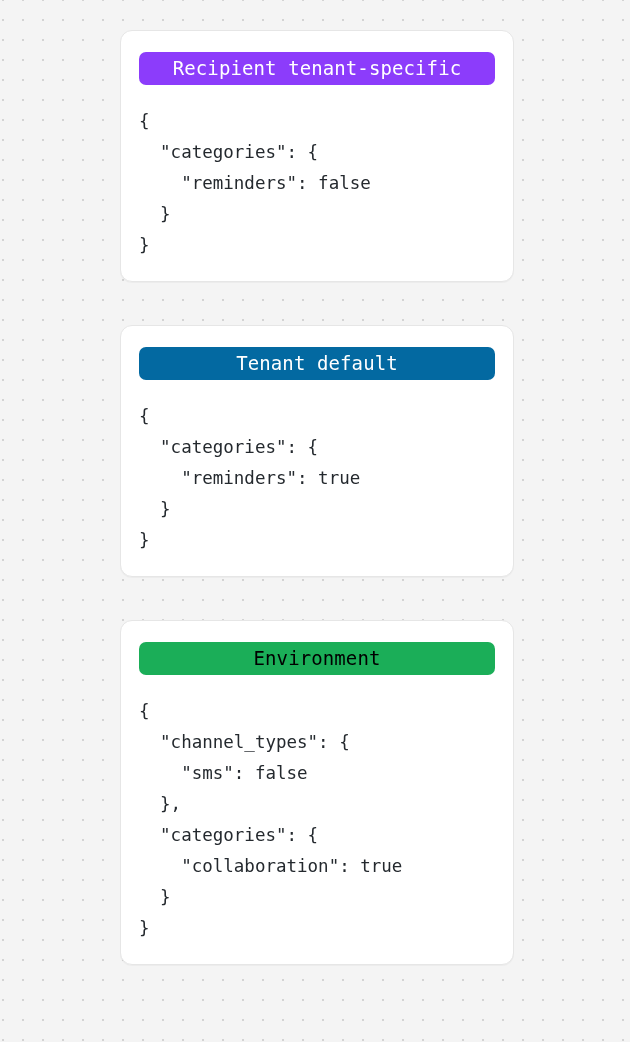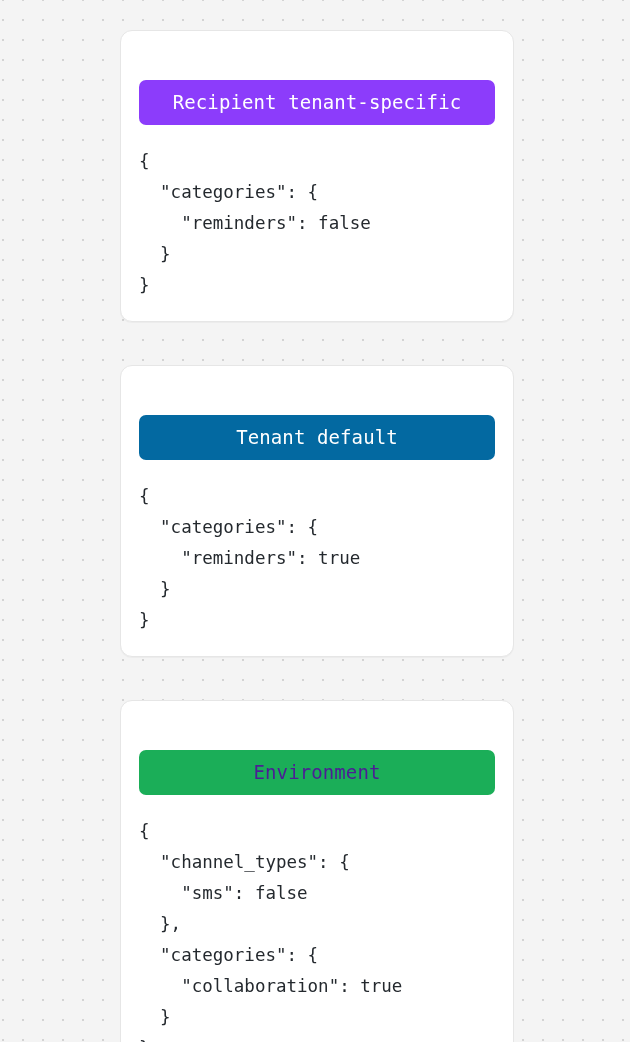--- a/index.html
+++ b/index.html
@@ -37,30 +37,29 @@
     padding: 21px 18px 20px 18px;
     margin-bottom: 43px;
     box-shadow: 0 1px 1px rgba(0,0,0,0.035);
   }
 
   .layer-badge {
     box-sizing: border-box;
     display: flex;
     align-items: center;
     justify-content: center;
-    height: 45px;
+    height: 33px;
     border-radius: 7px;
     color: #ffffff;
     font-family: "DejaVu Sans Mono", "Liberation Mono", monospace;
     font-size: 19px;
     font-weight: 400;
     letter-spacing: 0.1px;
     line-height: 1;
     user-select: none;
-    margin-top: 28px;
   }
 
   .layer-code {
     margin: 0;
     padding: 0;
     margin-top: 21px;
     color: #24292e;
     font-family: "DejaVu Sans Mono", "Liberation Mono", monospace;
     font-size: 17.5px;
     line-height: 31px;
@@ -85,21 +84,21 @@
   <div class="layer-card">
     <div class="layer-badge" style="background-color: #0369a1; color: rgb(255, 255, 255);">Tenant default</div>
     <pre class="layer-code">{
   "categories": {
     "reminders": true
   }
 }</pre>
   </div>
 
   <div class="layer-card">
-    <div class="layer-badge" style="background-color: rgb(27, 174, 88); color: #4c1d95;">Environment</div>
+    <div class="layer-badge" style="background-color: rgb(27, 174, 88); color: #000000;">Environment</div>
     <pre class="layer-code">{
   "channel_types": {
     "sms": false
   },
   "categories": {
     "collaboration": true
   }
 }</pre>
   </div>
 

